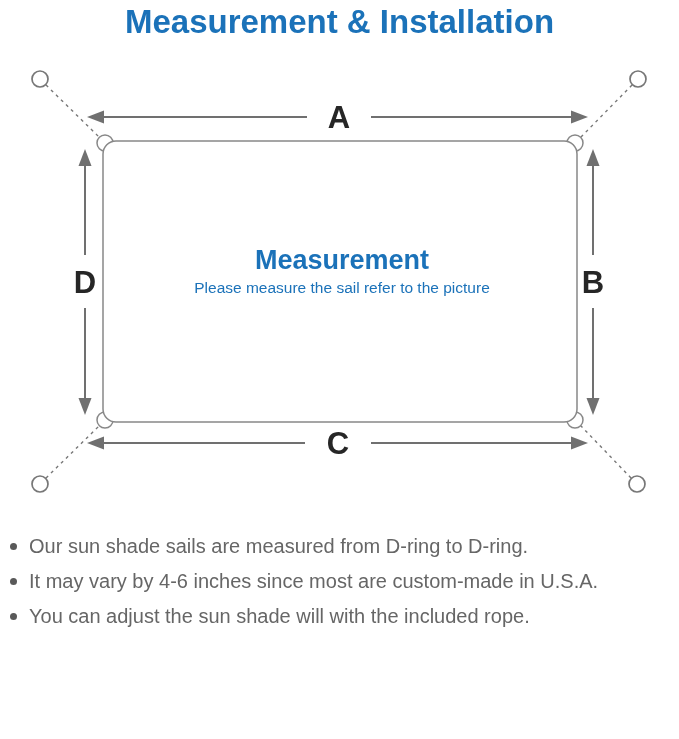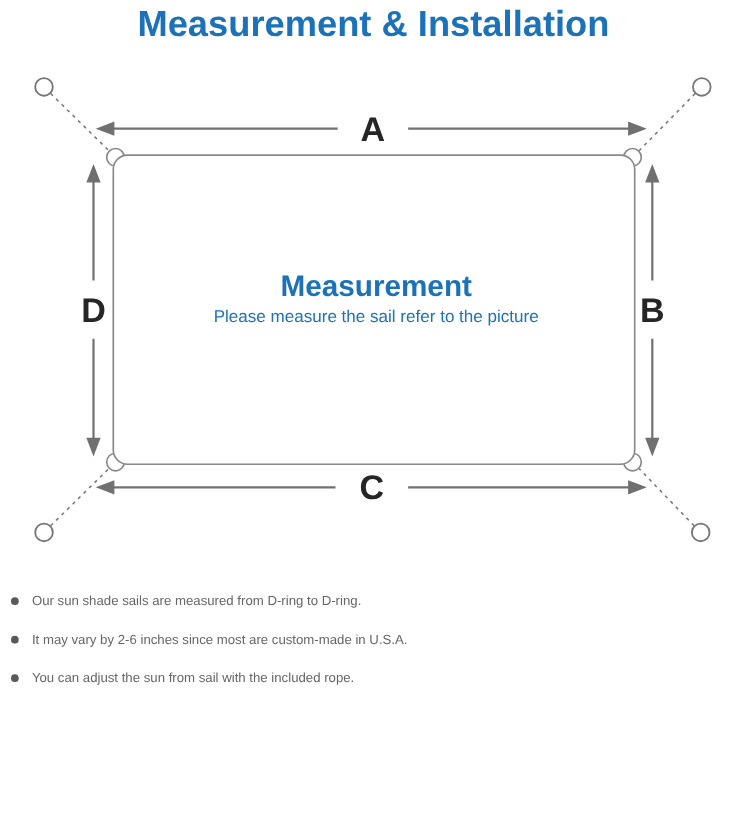--- a/index.html
+++ b/index.html
@@ -45,21 +45,21 @@
   }
   .dot {
     flex-shrink: 0;
     width: 7px;
     height: 7px;
     border-radius: 50%;
     background: #595959;
     margin: 7px 12px 0 0;
   }
   .note-text {
-    font-size: 12px;
+    font-size: 20px;
     line-height: 21px;
     color: #666666;
   }
   
   .sail-outline { fill: #ffffff; stroke: #888888; stroke-width: 1.5; }
   .ring-bump  { fill: #ffffff; stroke: #888888; stroke-width: 1.5; }
   .corner-ring { fill: #ffffff; stroke: #777777; stroke-width: 1.7; }
   .guy-line { stroke: #777777; stroke-width: 1.4; stroke-dasharray: 3,4; }
   .dim-line { stroke: #707070; stroke-width: 2; }
   .dim-head { fill: #707070; }
@@ -129,21 +129,21 @@
     <text class="center-sub" x="342" y="248">Please measure the sail refer to the picture</text>
   </svg>
 
   <ul class="notes">
     <li class="note">
       <span class="dot"></span>
       <span class="note-text">Our sun shade sails are measured from D-ring to D-ring.</span>
     </li>
     <li class="note">
       <span class="dot"></span>
-      <span class="note-text">It may vary by 2-6 inches since most are custom-made in U.S.A.</span>
+      <span class="note-text">It may vary by 4-6 inches since most are custom-made in U.S.A.</span>
     </li>
     <li class="note">
       <span class="dot"></span>
-      <span class="note-text">You can adjust the sun from sail with the included rope.</span>
+      <span class="note-text">You can adjust the sun shade will with the included rope.</span>
     </li>
   </ul>
 
 </div>
 
 </body></html>

